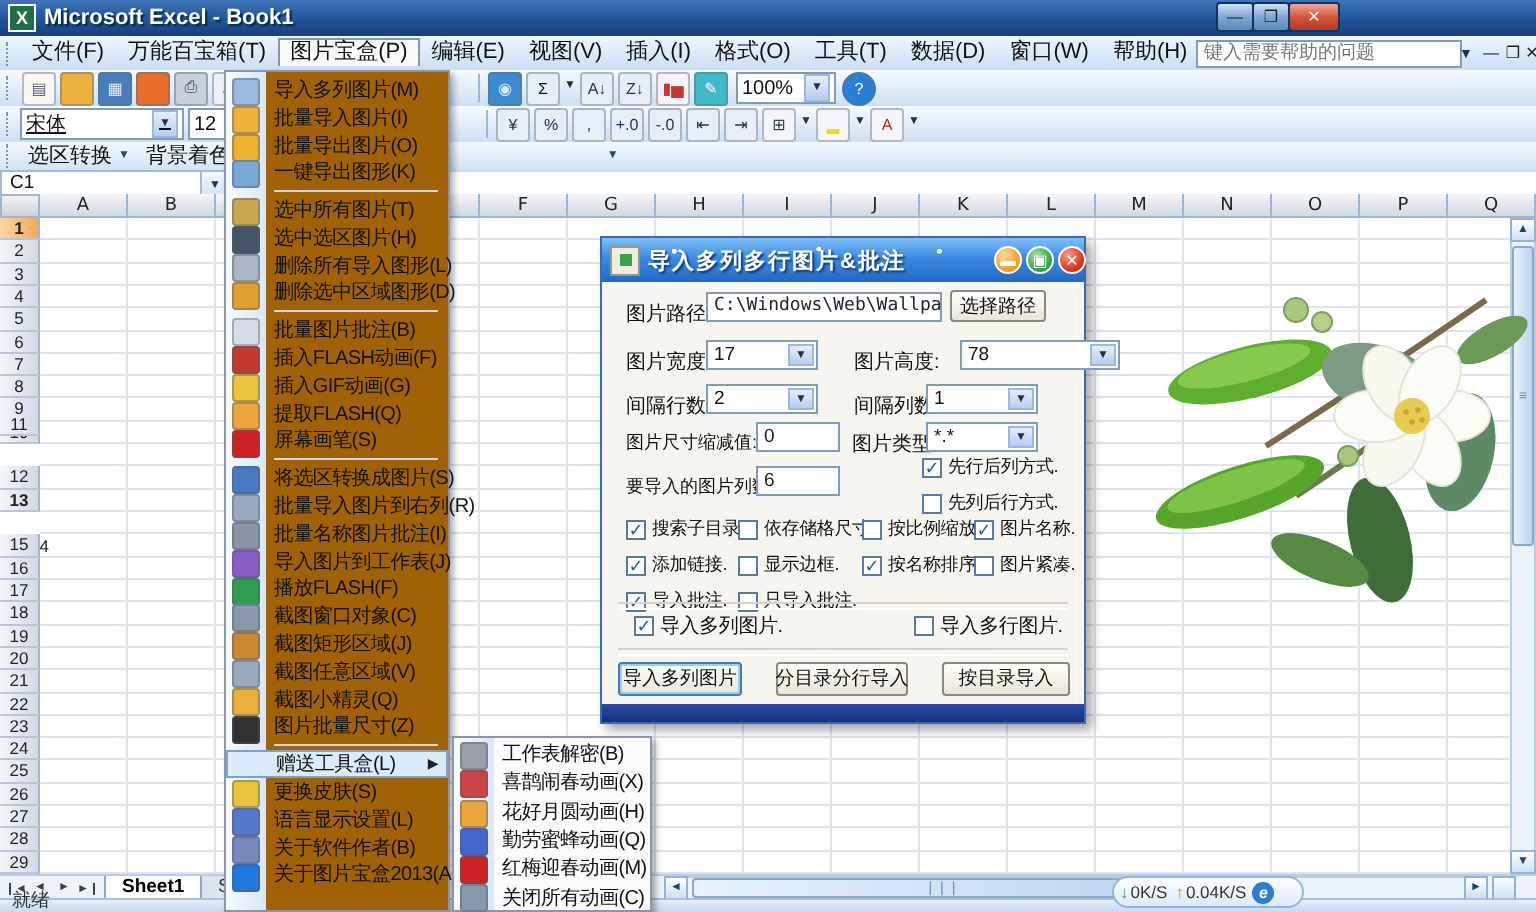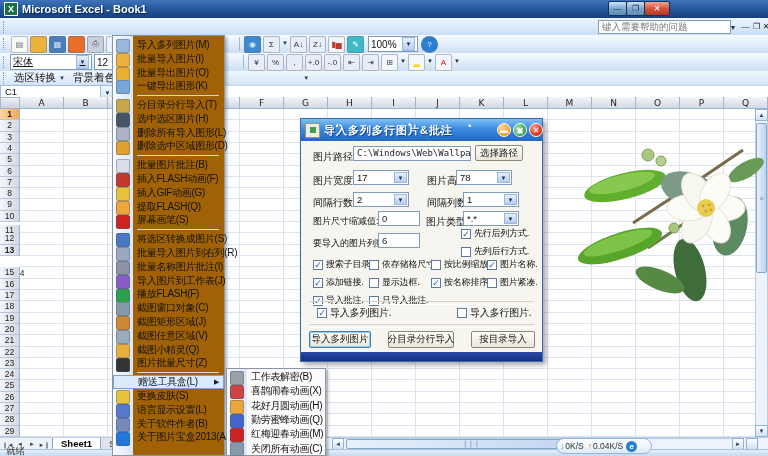--- a/index.html
+++ b/index.html
@@ -160,20 +160,33 @@
   <div id="titlebar">
     <span id="app-icon">X</span>
     <span id="title-text">Microsoft Excel - Book1</span>
     <span class="wbtn" style="left:608px;width:17px;">—</span>
     <span class="wbtn" style="left:626px;width:17px;">❐</span>
     <span class="wbtn" id="wbtn-close" style="left:644px;width:24px;">✕</span>
   </div>
 
   <div id="menubar">
     <span class="grip"></span>
+    <span id="menubar-items" style="display:flex;">
+        <span class="mb-item">文件(F)</span>
+        <span class="mb-item">万能百宝箱(T)</span>
+        <span class="mb-item open">图片宝盒(P)</span>
+        <span class="mb-item">编辑(E)</span>
+        <span class="mb-item">视图(V)</span>
+        <span class="mb-item">插入(I)</span>
+        <span class="mb-item">格式(O)</span>
+        <span class="mb-item">工具(T)</span>
+        <span class="mb-item">数据(D)</span>
+        <span class="mb-item">窗口(W)</span>
+        <span class="mb-item">帮助(H)</span>
+      </span>
     <span id="helpbox">键入需要帮助的问题</span>
     <span id="helpdrop">▼</span>
     <span class="wwbtn" style="left:740px;">—</span>
     <span class="wwbtn" style="left:751px;">❐</span>
     <span class="wwbtn" style="left:762px;width:8px;">✕</span>
   </div>
 
   <div id="toolbar1" class="toolbar">
     <span class="grip"></span>
     <span id="tb1-left" style="display:flex;">
@@ -274,21 +287,21 @@
         <div class="rowh active" style="top: 12px; height: 11.3103px; line-height: 11.3103px;">1</div>
         <div class="rowh" style="top: 23.3103px; height: 11.3103px; line-height: 11.3103px;">2</div>
         <div class="rowh" style="top: 34.6207px; height: 11.3103px; line-height: 11.3103px;">3</div>
         <div class="rowh" style="top: 45.931px; height: 11.3103px; line-height: 11.3103px;">4</div>
         <div class="rowh" style="top: 57.2414px; height: 11.3103px; line-height: 11.3103px;">5</div>
         <div class="rowh" style="top: 68.5517px; height: 11.3103px; line-height: 11.3103px;">6</div>
         <div class="rowh" style="top: 79.8621px; height: 11.3103px; line-height: 11.3103px;">7</div>
         <div class="rowh" style="top: 91.1724px; height: 11.3103px; line-height: 11.3103px;">8</div>
         <div class="rowh" style="top: 102.483px; height: 11.3103px; line-height: 11.3103px;">9</div>
         <div class="rowh" style="top: 113.793px; height: 11.3103px; line-height: 11.3103px;">10</div>
-        <div class="rowh" style="top: 128px; height: 11.3103px; line-height: 11.3103px;">11</div>
+        <div class="rowh" style="top: 110px; height: 11.3103px; line-height: 11.3103px;">11</div>
         <div class="rowh" style="top: 136.414px; height: 11.3103px; line-height: 11.3103px;">12</div>
         <div class="rowh" style="top: 147.724px; height: 11.3103px; line-height: 11.3103px; font-weight: bold;">13</div>
         <div class="rowh" style="top: 171px; height: 11.3103px; line-height: 11.3103px; padding-left: 15px;">14</div>
         <div class="rowh" style="top: 170.345px; height: 11.3103px; line-height: 11.3103px;">15</div>
         <div class="rowh" style="top: 181.655px; height: 11.3103px; line-height: 11.3103px;">16</div>
         <div class="rowh" style="top: 192.966px; height: 11.3103px; line-height: 11.3103px;">17</div>
         <div class="rowh" style="top: 204.276px; height: 11.3103px; line-height: 11.3103px;">18</div>
         <div class="rowh" style="top: 215.586px; height: 11.3103px; line-height: 11.3103px;">19</div>
         <div class="rowh" style="top: 226.897px; height: 11.3103px; line-height: 11.3103px;">20</div>
         <div class="rowh" style="top: 238.207px; height: 11.3103px; line-height: 11.3103px;">21</div>
@@ -401,21 +414,21 @@
           <span class="mico" style="background: rgb(234, 176, 47);"></span>
           <span>批量导出图片(O)</span>
         </div>
         <div class="mi">
           <span class="mico" style="background: rgb(121, 167, 216);"></span>
           <span>一键导出图形(K)</span>
         </div>
         <div class="msep"></div>
         <div class="mi">
           <span class="mico" style="background: rgb(200, 168, 75);"></span>
-          <span>分目录分行导入(T)</span>
+          <span>选中所有图片(T)</span>
         </div>
         <div class="mi">
           <span class="mico" style="background: rgb(68, 85, 102);"></span>
           <span>选中选区图片(H)</span>
         </div>
         <div class="mi">
           <span class="mico" style="background: rgb(170, 180, 194);"></span>
           <span>删除所有导入图形(L)</span>
         </div>
         <div class="mi">
@@ -547,21 +560,21 @@
       <span class="dbtn" id="dbtn-close">✕</span>
     </div>
 
     <span class="dlbl" style="left:12px;top:31px;">图片路径:</span>
     <span class="dinput" style="left:52px;top:27px;width:118px;">C:\Windows\Web\Wallpaper</span>
     <span class="xbtn" style="left:174px;top:26px;width:48px;height:16px;">选择路径</span>
 
     <span class="dlbl" style="left:12px;top:55px;">图片宽度:</span>
     <span class="dsel" style="left:52px;top:51px;width:56px;">17</span>
     <span class="dlbl" style="left:126px;top:55px;">图片高度:</span>
-    <span class="dsel" style="left:155px;top:51px;width:56px;">78</span>
+    <span class="dsel" style="left:179px;top:51px;width:80px;">78</span>
 
     <span class="dlbl" style="left:12px;top:77px;">间隔行数:</span>
     <span class="dsel" style="left:52px;top:73px;width:56px;">2</span>
     <span class="dlbl" style="left:126px;top:77px;">间隔列数:</span>
     <span class="dsel" style="left:162px;top:73px;width:56px;">1</span>
 
     <span class="dlbl" style="left:12px;top:96px;font-size:9px;">图片尺寸缩减值:</span>
     <span class="dinput" style="left:77px;top:92px;width:42px;font-family:inherit;font-size:9.5px;">0</span>
     <span class="dlbl" style="left:125px;top:96px;">图片类型:</span>
     <span class="dsel" style="left:162px;top:92px;width:56px;">*.*</span>

